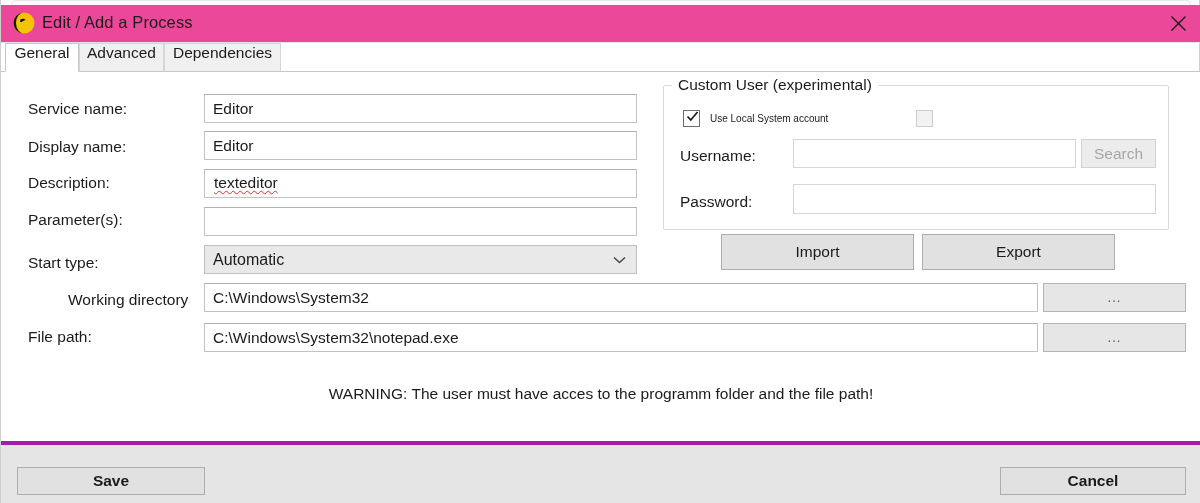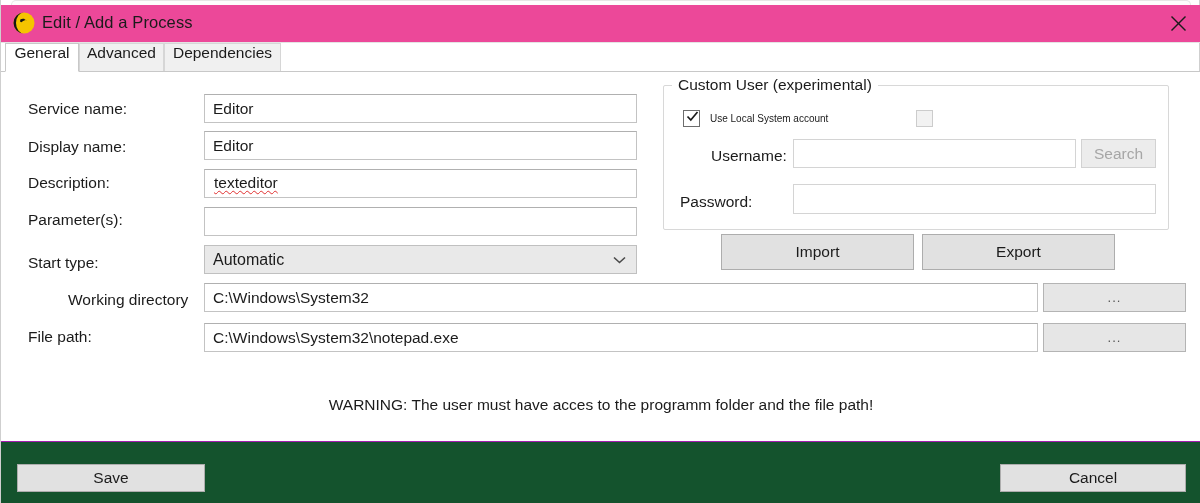--- a/index.html
+++ b/index.html
@@ -273,37 +273,38 @@
     margin-left: 10px;
     font-size: 10px;
     color: #1b1b1b;
     white-space: nowrap;
   }
 
   
   .warning {
     position: absolute;
     left: 0;
-    top: 324px;
+    top: 313px;
     width: 1200px;
     text-align: center;
     font-size: 15.5px;
     color: #1b1b1b;
   }
 
   
   .footer {
     position: absolute;
     left: 0;
     top: 441px;
     width: 1200px;
     height: 62px;
-    background: #14532d;
-    border-top: 1px solid #a21caf;
-    box-sizing: border-box;
+    background: #e5e5e5;
+    border-top: 4px solid #a21caf;
+    box-sizing: border-box;
+    font-weight: bold;
   }
   .btn-save {
     position: absolute;
     left: 16px;
     top: 22px;
     width: 188px;
     height: 28px;
   }
   .btn-cancel {
     position: absolute;
@@ -402,21 +403,21 @@
           </svg>
         </span>
       </span>
       <span class="cblabel">Use Local System account</span>
     </div>
 
     <div class="cbrow" style="left:915px; top:38px;">
       <span class="cbox disabled"></span>
     </div>
 
-    <div class="flabel" style="left:710px; top:75px;">Username:</div>
+    <div class="flabel" style="left:679px; top:75px;">Username:</div>
     <input class="finput" style="left: 792px; top: 67px; width: 283px; height: 29px; border-color: rgb(212, 212, 212);" value="">
     <div class="btn disabled" style="left:1080px; top:67px; width:75px; height:29px;">
       <span>Search</span>
     </div>
 
     <div class="flabel" style="left:679px; top:121px;">Password:</div>
     <input class="finput" type="password" style="left: 792px; top: 112px; width: 363px; height: 30px; border-color: rgb(212, 212, 212);" value="">
 
     <div class="btn" style="left:720px; top:162px; width:193px; height:36px;">
       <span>Import</span>

